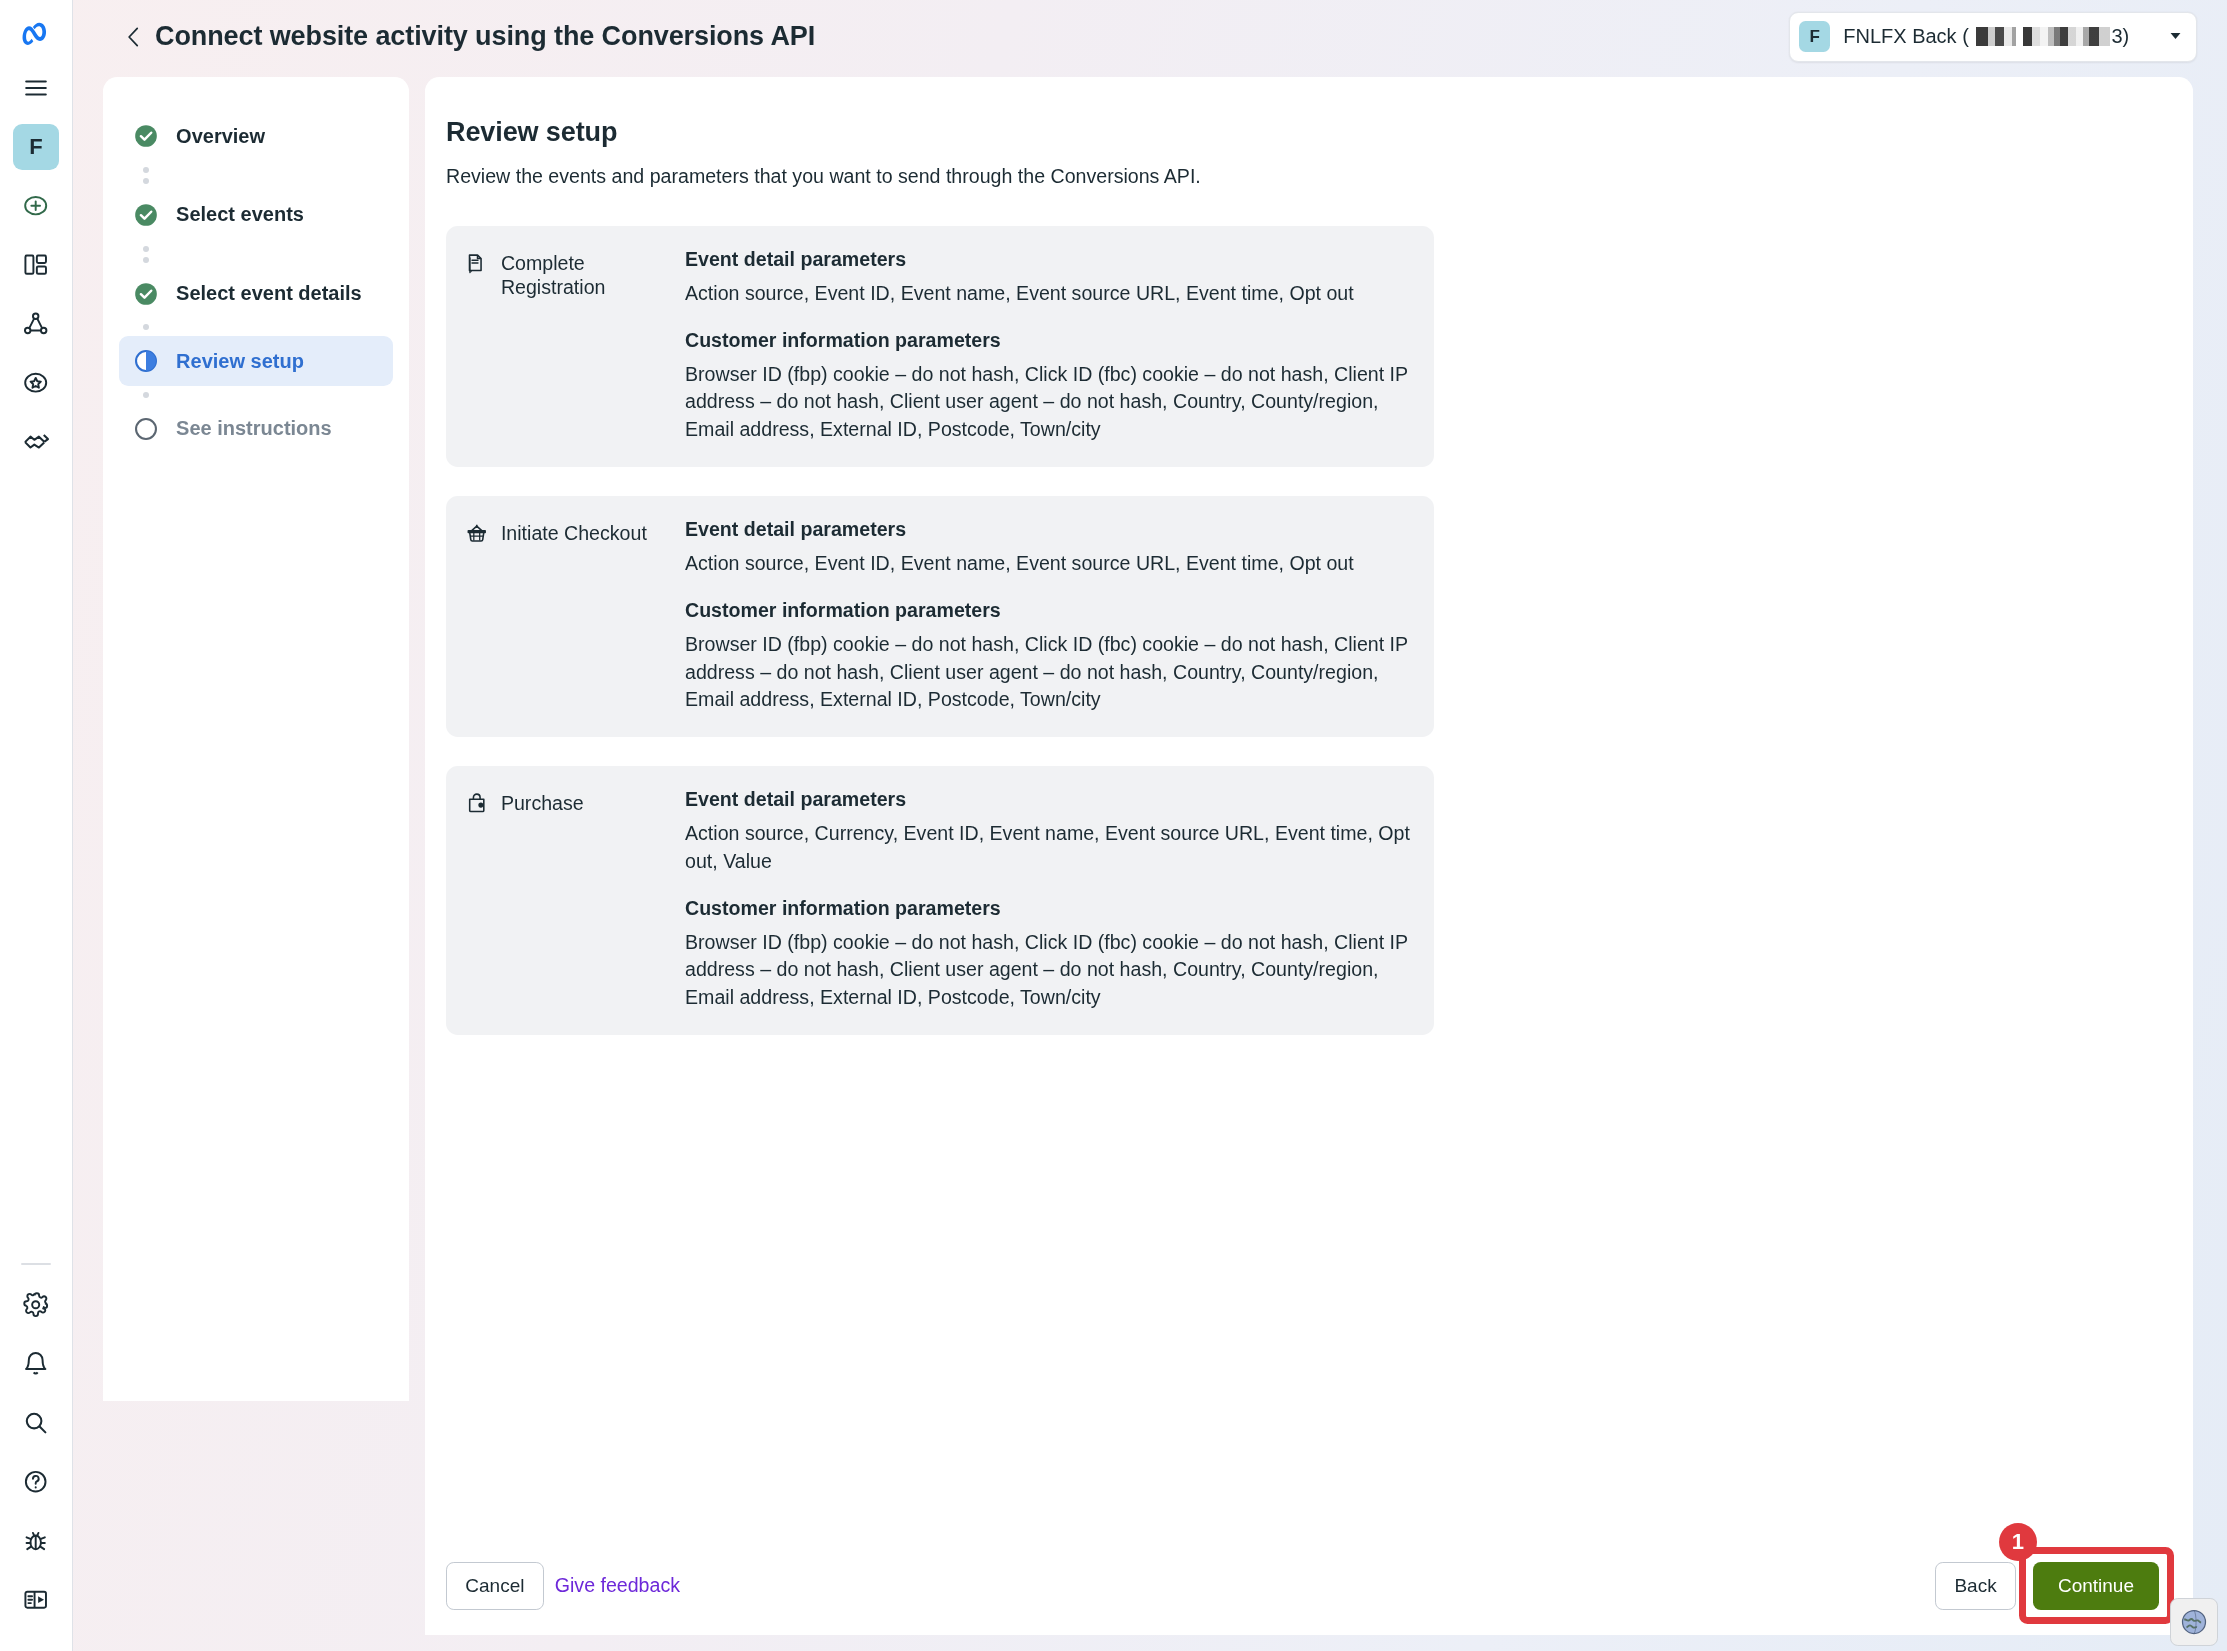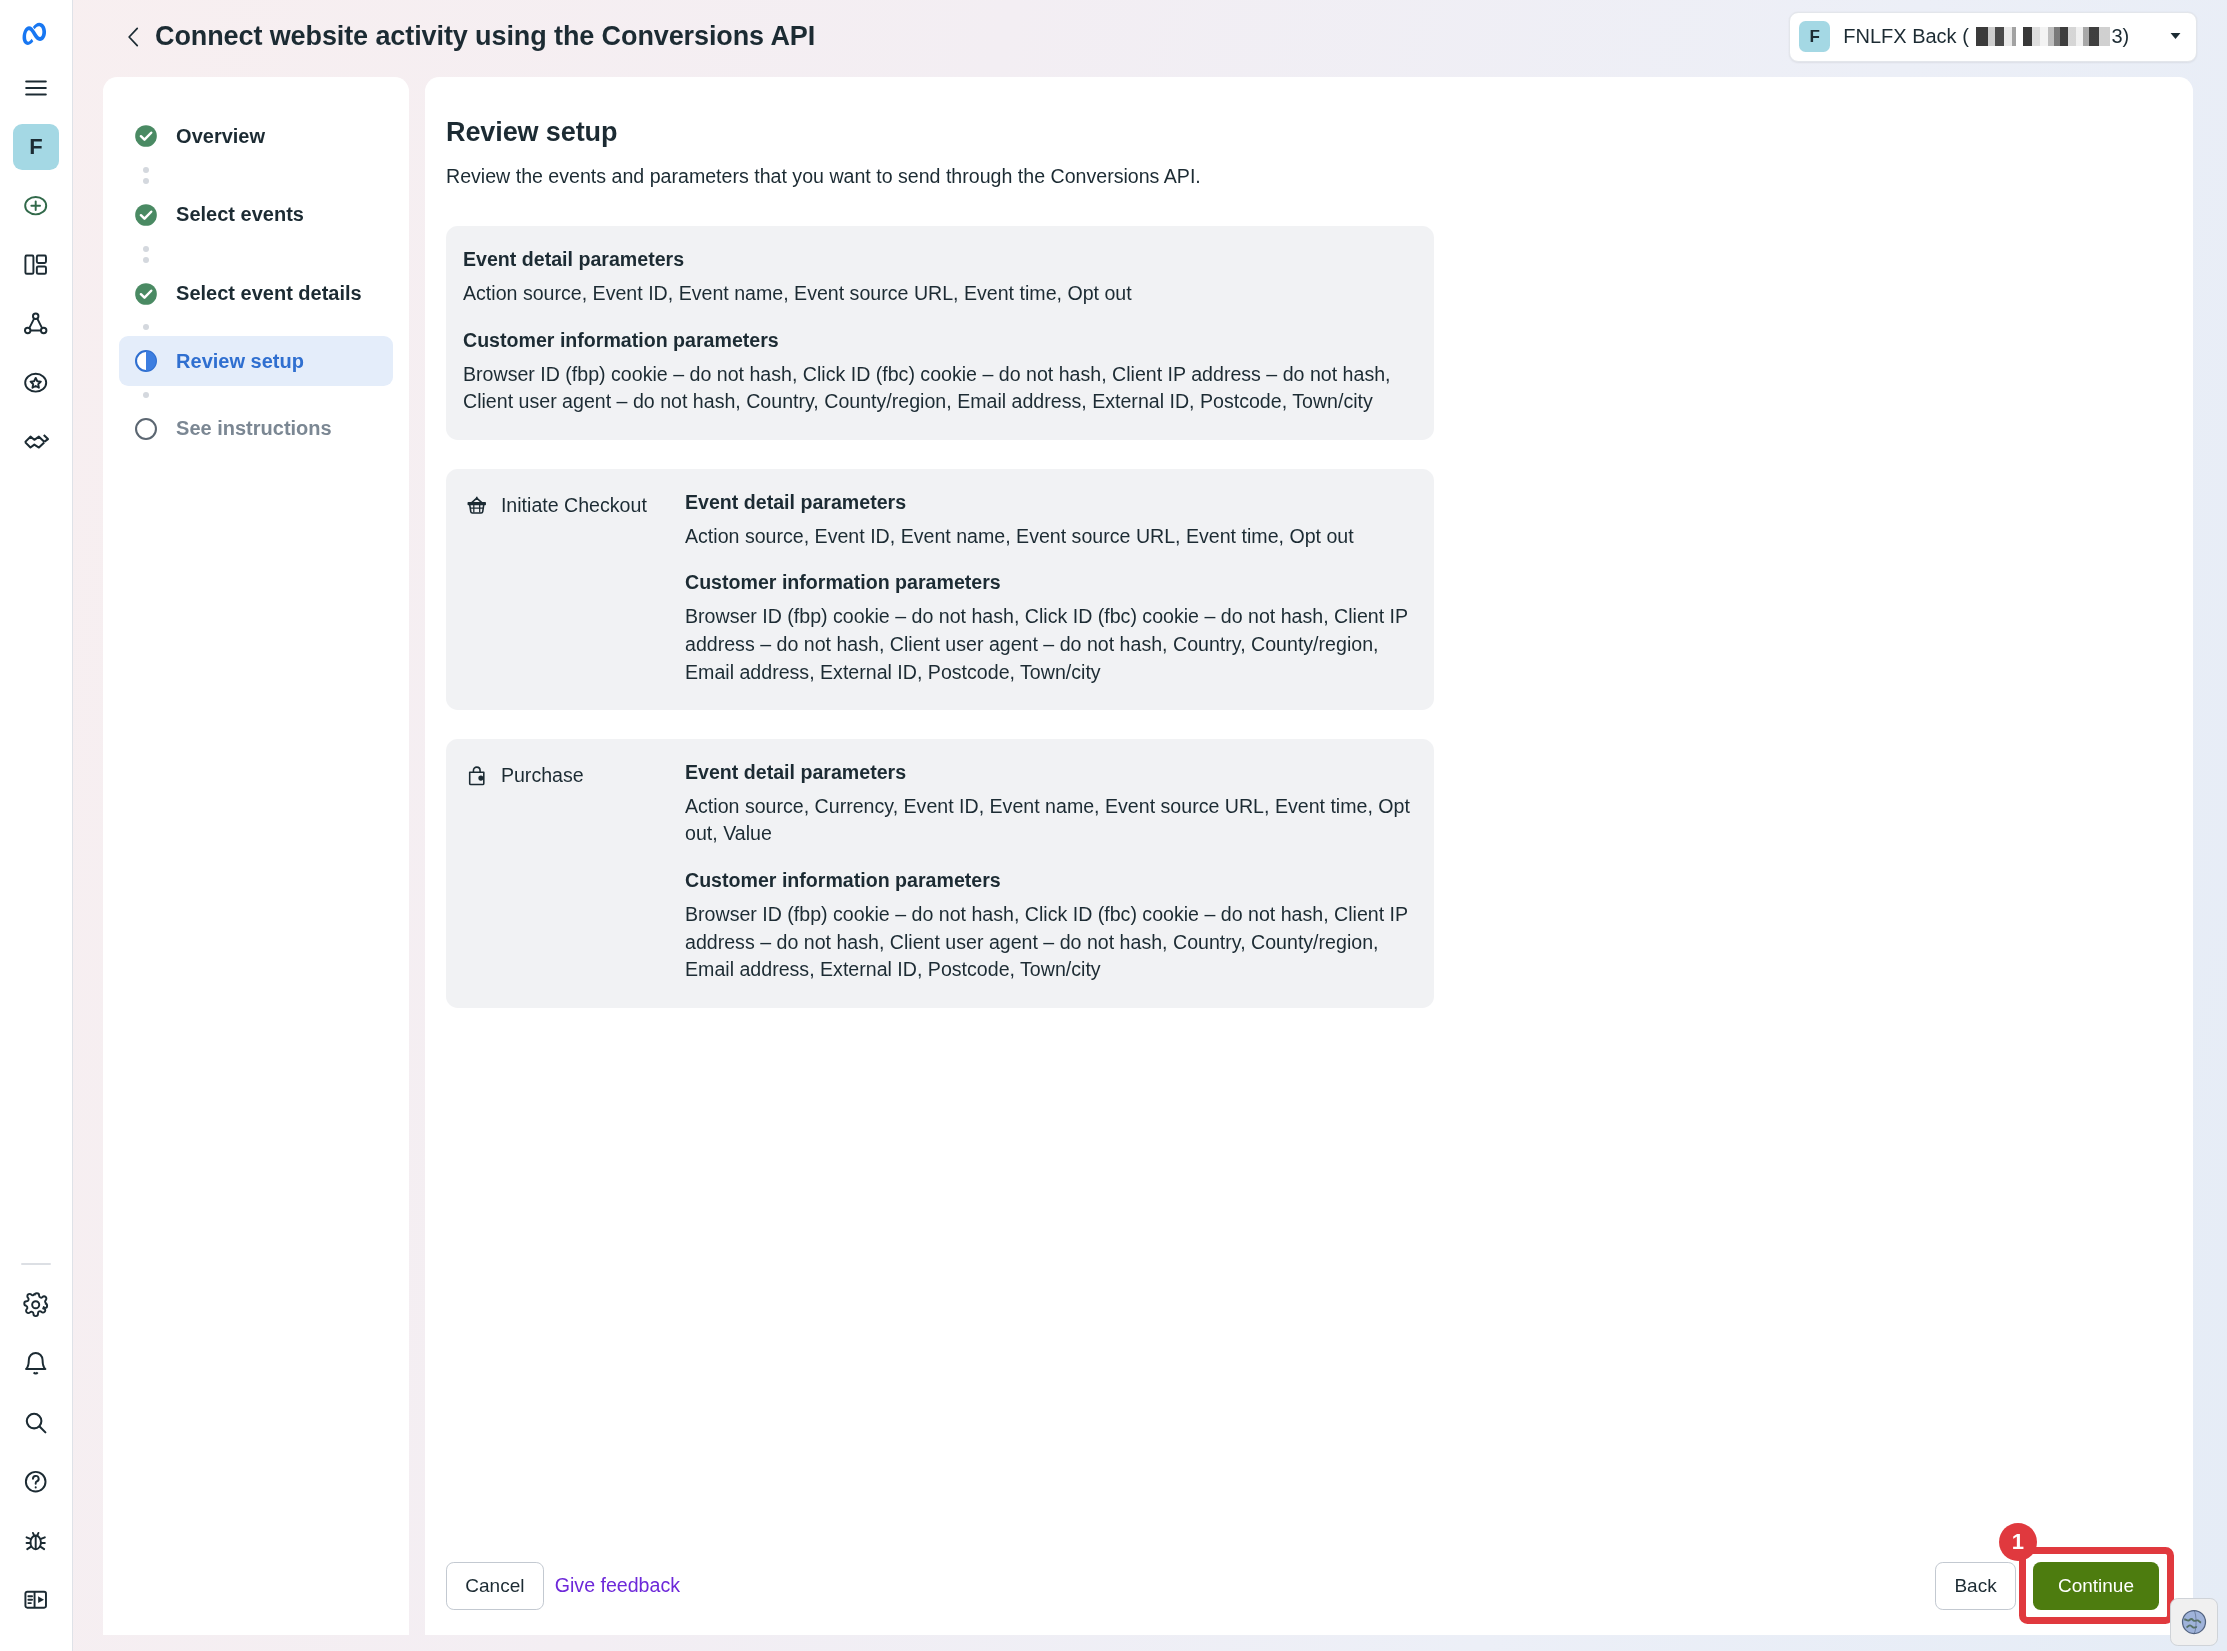--- a/index.html
+++ b/index.html
@@ -87,21 +87,21 @@
         #b8b8b8 56% 60%, #6e6e6e 60% 64%, #2c2c2c 64% 70%,
         #d2d2d2 70% 76%, #efefef 76% 81%, #a0a0a0 81% 85%,
         #2e2e2e 85% 92%, #cccccc 92% 100%);
     opacity: 0.92;
   }
   #account-caret { margin-left: 38px; }
 
   
   #steps-card {
     position: absolute; left: 103px; top: 77px;
-    width: 306px; height: 1558px;
+    width: 306px; height: 1324px;
     background: #ffffff;
     border-radius: 14.4px 14.4px 0 0;
     padding-top: 34px;
     z-index: 3;
   }
   .step-row {
     display: flex; align-items: center;
     height: 50px;
     margin: 0 15.7px;
     padding-left: 14.4px;
@@ -403,20 +403,31 @@
     <span class="step-label">See instructions</span>
   </div>
 </div>
 
 <div id="main-card">
   <div id="main-inner">
     <div id="section-title">Review setup</div>
     <div id="section-sub">Review the events and parameters that you want to send through the Conversions API.</div>
 
     <div class="event-card">
+      <div class="event-left">
+        <span class="event-icon">
+          <svg width="23.5" height="23.5" viewBox="0 0 24 24" fill="none" stroke="#1c2b33" stroke-width="1.6" stroke-linejoin="round">
+              <path d="M4.6 3.2h8.2l3.6 3.4v12.2H4.6z"></path>
+              <path d="M16.4 6.6h-3.6V3.2"></path>
+              <path d="M7.2 8.4h6M7.2 11.2h6" stroke-linecap="round"></path>
+              <path d="M6.6 19.2 5 20.8V5.6" opacity=".85"></path>
+            </svg>
+        </span>
+        <span class="event-name">Complete Registration</span>
+      </div>
       <div class="event-right">
         <div class="param-head">Event detail parameters</div>
         <div class="param-body">Action source, Event ID, Event name, Event source URL, Event time, Opt out</div>
         <div class="param-head">Customer information parameters</div>
         <div class="param-body">Browser ID (fbp) cookie – do not hash, Click ID (fbc) cookie – do not hash, Client IP address – do not hash, Client user agent – do not hash, Country, County/region, Email address, External ID, Postcode, Town/city</div>
       </div>
     </div>
 
     <div class="event-card">
       <div class="event-left">

